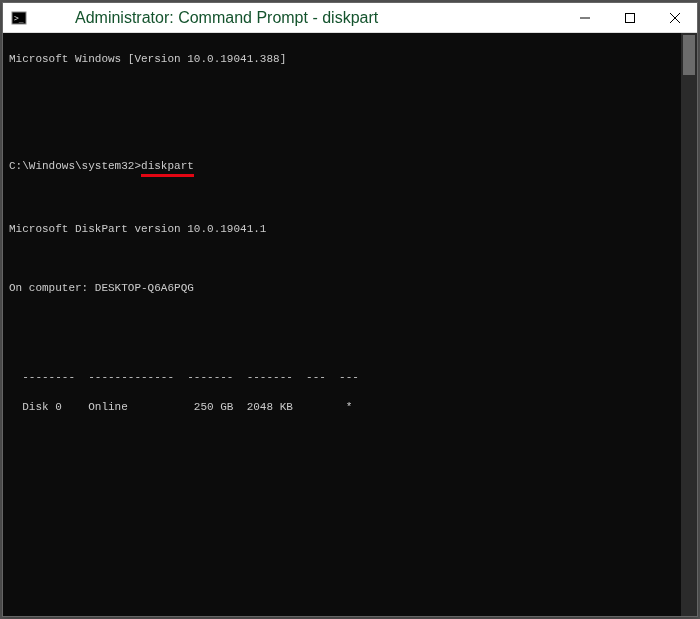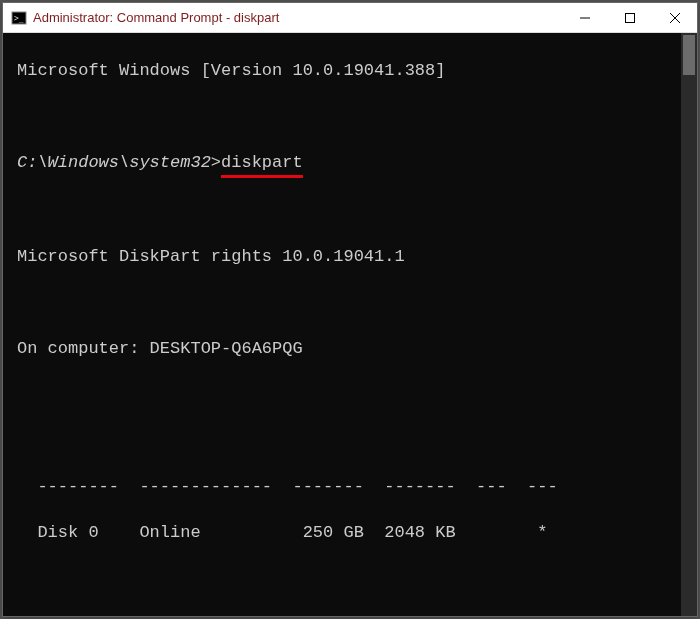--- a/index.html
+++ b/index.html
@@ -30,23 +30,24 @@
   }
   .titlebar .app-icon {
     width: 16px;
     height: 16px;
     margin-right: 6px;
     display: inline-flex;
     align-items: center;
     justify-content: center;
   }
   .titlebar .title {
-    font-size: 13px;
-    color: #7f1d1d;
+    font-size: 16px;
+    color: #14532d;
     flex: 1;
+    margin-left: 42px;
   }
   .win-controls {
     display: flex;
     height: 100%;
   }
   .win-btn {
     width: 45px;
     height: 100%;
     display: flex;
     align-items: center;
@@ -59,23 +60,23 @@
     flex: 1;
     display: flex;
     background: #0c0c0c;
     overflow: hidden;
   }
   .terminal {
     flex: 1;
     background: #0c0c0c;
     color: #cccccc;
     font-family: Consolas, "Courier New", monospace;
-    font-size: 17px;
+    font-size: 11px;
     line-height: 1.35;
-    padding: 4px 14px;
+    padding: 4px 6px;
     white-space: pre;
     overflow: hidden;
   }
   .scrollbar {
     width: 16px;
     background: #2b2b2b;
     position: relative;
   }
   .scroll-thumb {
     position: absolute;
@@ -84,22 +85,23 @@
     right: 2px;
     height: 40px;
     background: #6b6b6b;
   }
   .line { display: block; }
   .cmd {
     color: #cccccc;
     border-bottom: 3px solid #e30613;
     padding-bottom: 0px;
     display: inline-block;
+    margin-top: 48px;
   }
-  .prompt { color: #cccccc; font-style: italic; }
+  .prompt { color: #cccccc; }
 </style>
 </head>
 <body>
 
 <div class="window">
   <div class="titlebar">
     <span class="app-icon">
       <svg width="16" height="16" viewBox="0 0 16 16">
         <rect x="1" y="2" width="14" height="12" fill="#000" stroke="#888" stroke-width="1"></rect>
         <text x="3" y="11" font-size="8" fill="#ccc" font-family="monospace">&gt;_</text>
@@ -125,21 +127,21 @@
       </div>
     </div>
   </div>
 
   <div class="terminal-wrap">
     <div class="terminal">
 <span class="line">Microsoft Windows [Version 10.0.19041.388]</span>
 <span class="line"> </span>
 <span class="line"><span class="prompt">C:\Windows\system32&gt;</span><span class="cmd">diskpart</span></span>
 <span class="line"> </span>
-<span class="line">Microsoft DiskPart rights 10.0.19041.1</span>
+<span class="line">Microsoft DiskPart version 10.0.19041.1</span>
 <span class="line"> </span>
 <span class="line">On computer: DESKTOP-Q6A6PQG</span>
 <span class="line"> </span>
 <span class="line"> </span>
 <span class="line">  --------  -------------  -------  -------  ---  ---</span>
 <span class="line">  Disk 0    Online          250 GB  2048 KB        *</span>
 
 
 
 

